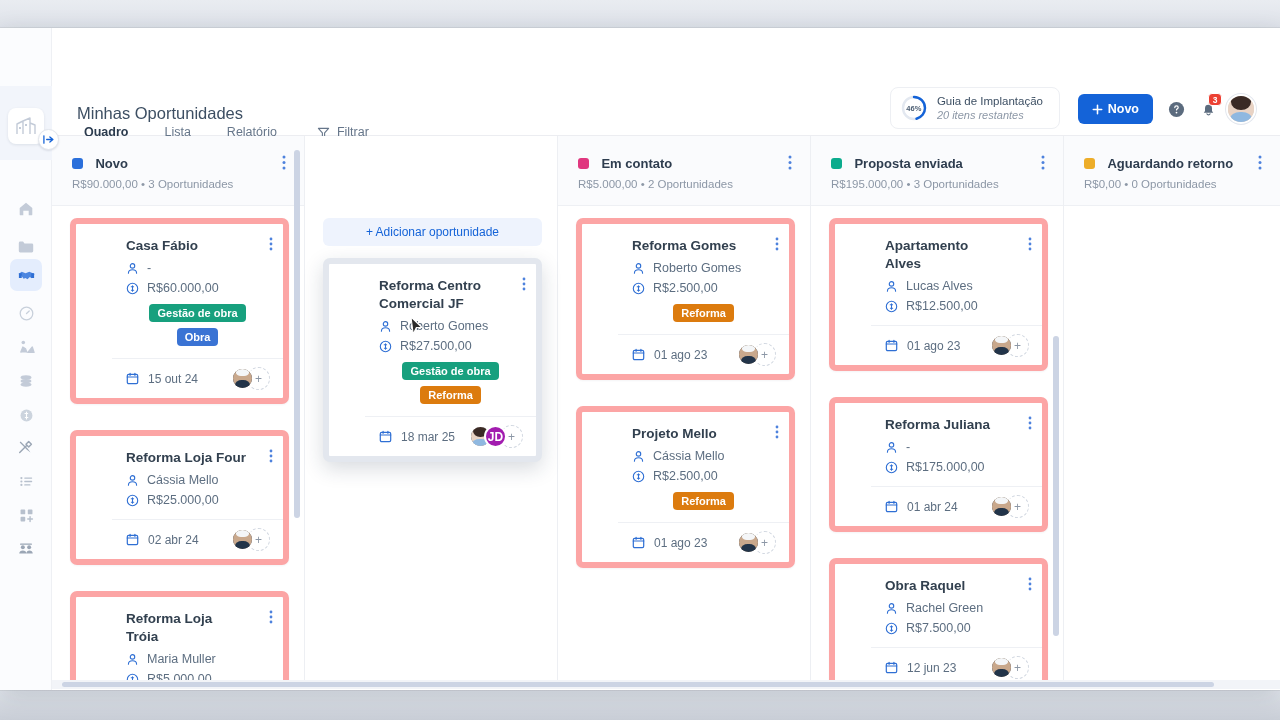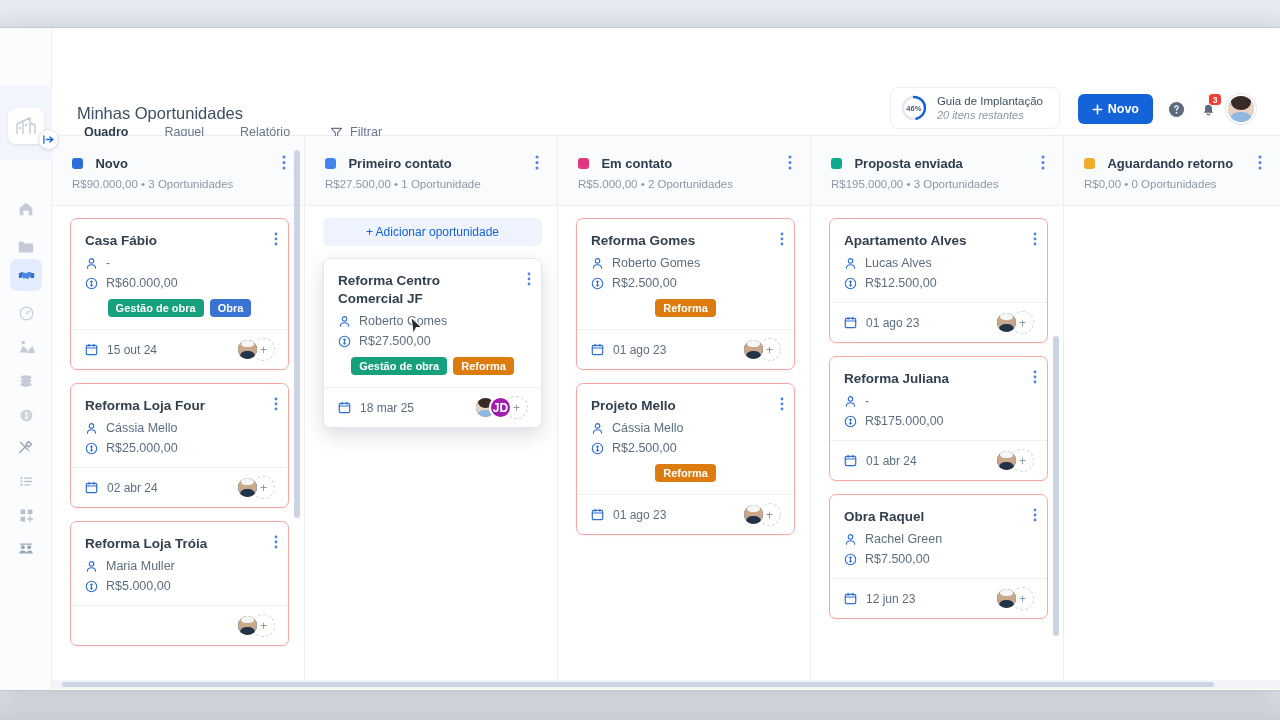--- a/index.html
+++ b/index.html
@@ -156,22 +156,22 @@
   }
   .col-head { height:70px; background:#fafbfd; border-bottom:1px solid #eef0f4; padding:18px 0 0 20px; position:relative; }
   .col-dot { width:11px; height:11px; border-radius:3px; display:inline-block; vertical-align:-1px; margin-right:8px; }
   .col-name { font-size:13px; font-weight:700; color:#2e3d4f; display:inline; }
   .col-sub { font-size:11.5px; color:#8c97a6; margin-top:6px; }
   .col-menu { position:absolute; right:18px; top:19px; cursor:pointer; }
 
   .col-body { position:absolute; top:70px; left:0; right:0; bottom:0; padding:12px 15px 0 18px; }
 
   .card {
-    background:#fff; border:1px solid #fca5a5; border-radius:7px;
-    margin-bottom:13px; box-shadow:0 1px 2px rgba(33,48,69,.05);
+    background:#fff; border:6px solid #fca5a5; border-radius:7px;
+    margin-bottom:26px; box-shadow:0 1px 2px rgba(33,48,69,.05);padding-left:36px;
   }
   .card-top { padding:13px 14px 12px 14px; position:relative; }
   .card-title { font-size:13.5px; font-weight:700; color:#32404f; line-height:18px; padding-right:22px; }
   .card-menu { position:absolute; right:10px; top:13px; cursor:pointer; }
   .card-row { display:flex; align-items:center; gap:8px; margin-top:6px; font-size:12.5px; color:#5d6e81; }
   .tags { margin-top:9px; display:flex; gap:6px; flex-wrap:wrap;justify-content:center; }
   .tag {
     font-size:11px; font-weight:600; color:#fff;
     padding:3px 8px; border-radius:4px; white-space:nowrap;
   }
@@ -362,21 +362,21 @@
         </svg>
         <span class="bell-badge">3</span>
       </div>
 
       <div class="avatar-hdr">
           <div class="ph2"></div>
         </div>
 
       <div class="tabs">
         <div class="tab active">Quadro</div>
-        <div class="tab">Raquel</div>
+        <div class="tab">Lista</div>
         <div class="tab">Relatório</div>
         <div class="filtrar">
           <svg width="13" height="13" viewBox="0 0 14 14">
               <path d="M1.5 2.5h11l-4.3 5v4.2l-2.4 1V7.5l-4.3-5z" stroke="#66768a" stroke-width="1.2" fill="none" stroke-linejoin="round"></path>
             </svg>
           <span>Filtrar</span>
         </div>
       </div>
 
       <div class="como-funciona">
@@ -549,32 +549,20 @@
                   </div>
                 <div class="av-add">+</div>
               </div>
             </div>
           </div>
         </div>
         <div class="vscroll"></div>
       </div>
 
       <div class="col" style="left:253px">
-        <div class="col-head">
-          <span class="col-dot" style="background:#4285ef"></span>
-          <span class="col-name">Primeiro contato</span>
-          <div class="col-menu">
-            <svg width="4" height="15" viewBox="0 0 4 15">
-                <circle cx="2" cy="2" r="1.5" fill="#4e82dd"></circle>
-                <circle cx="2" cy="7.5" r="1.5" fill="#4e82dd"></circle>
-                <circle cx="2" cy="13" r="1.5" fill="#4e82dd"></circle>
-              </svg>
-          </div>
-          <div class="col-sub"><span>R$27.500,00</span> • <span>1 Oportunidade</span></div>
-        </div>
         <div class="col-body">
           <div class="add-opp">+ Adicionar oportunidade</div>
 
           <div class="card dragging">
             <div class="card-top">
               <div class="card-title">Reforma Centro Comercial JF</div>
               <div class="card-menu"><svg width="4" height="14" viewBox="0 0 4 14">
                     <circle cx="2" cy="2" r="1.4" fill="#4e82dd"></circle>
                     <circle cx="2" cy="7" r="1.4" fill="#4e82dd"></circle>
                     <circle cx="2" cy="12" r="1.4" fill="#4e82dd"></circle>

